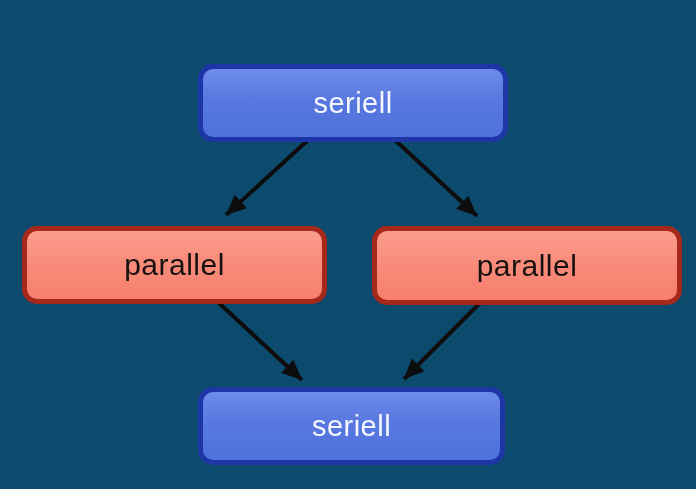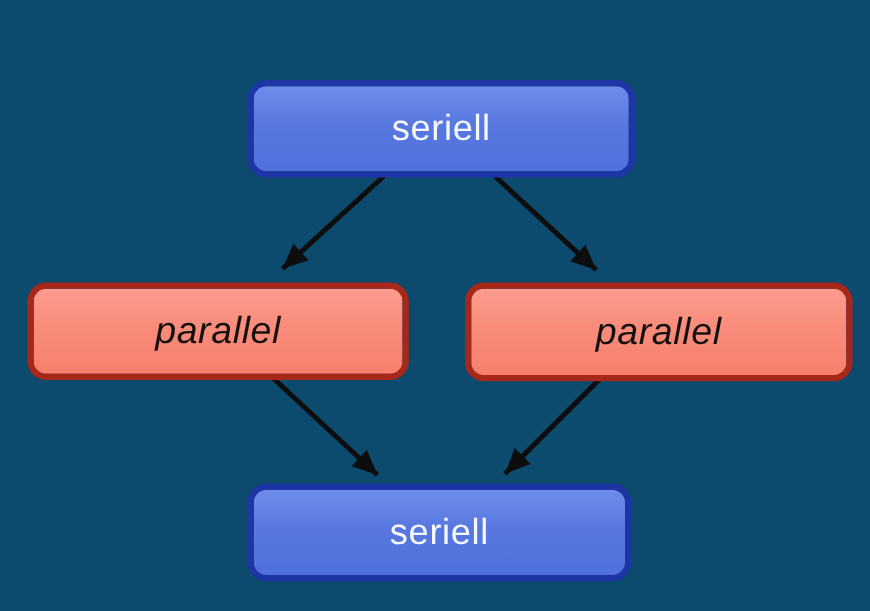--- a/index.html
+++ b/index.html
@@ -31,21 +31,20 @@
     color: #f4f7ff;
     font-size: 29px;
     font-weight: 500;
   }
   .node.red {
     background: linear-gradient(180deg, #fb9c8e 0%, #f98c7b 45%, #f77f6d 100%);
     border: 5px solid #a5281b;
     color: #161210;
     font-size: 30px;
     font-weight: 400;
-    font-style: italic;
   }
   .node-seriell-top    { left: 198px; top:  64px; width: 310px; height: 78px; }
   .node-parallel-left  { left:  22px; top: 226px; width: 305px; height: 78px; }
   .node-parallel-right { left: 372px; top: 226px; width: 310px; height: 79px; }
   .node-seriell-bottom { left: 198px; top: 387px; width: 307px; height: 78px; }
   .arrow-layer {
     position: absolute;
     left: 0; top: 0;
     width: 696px;
     height: 489px;

